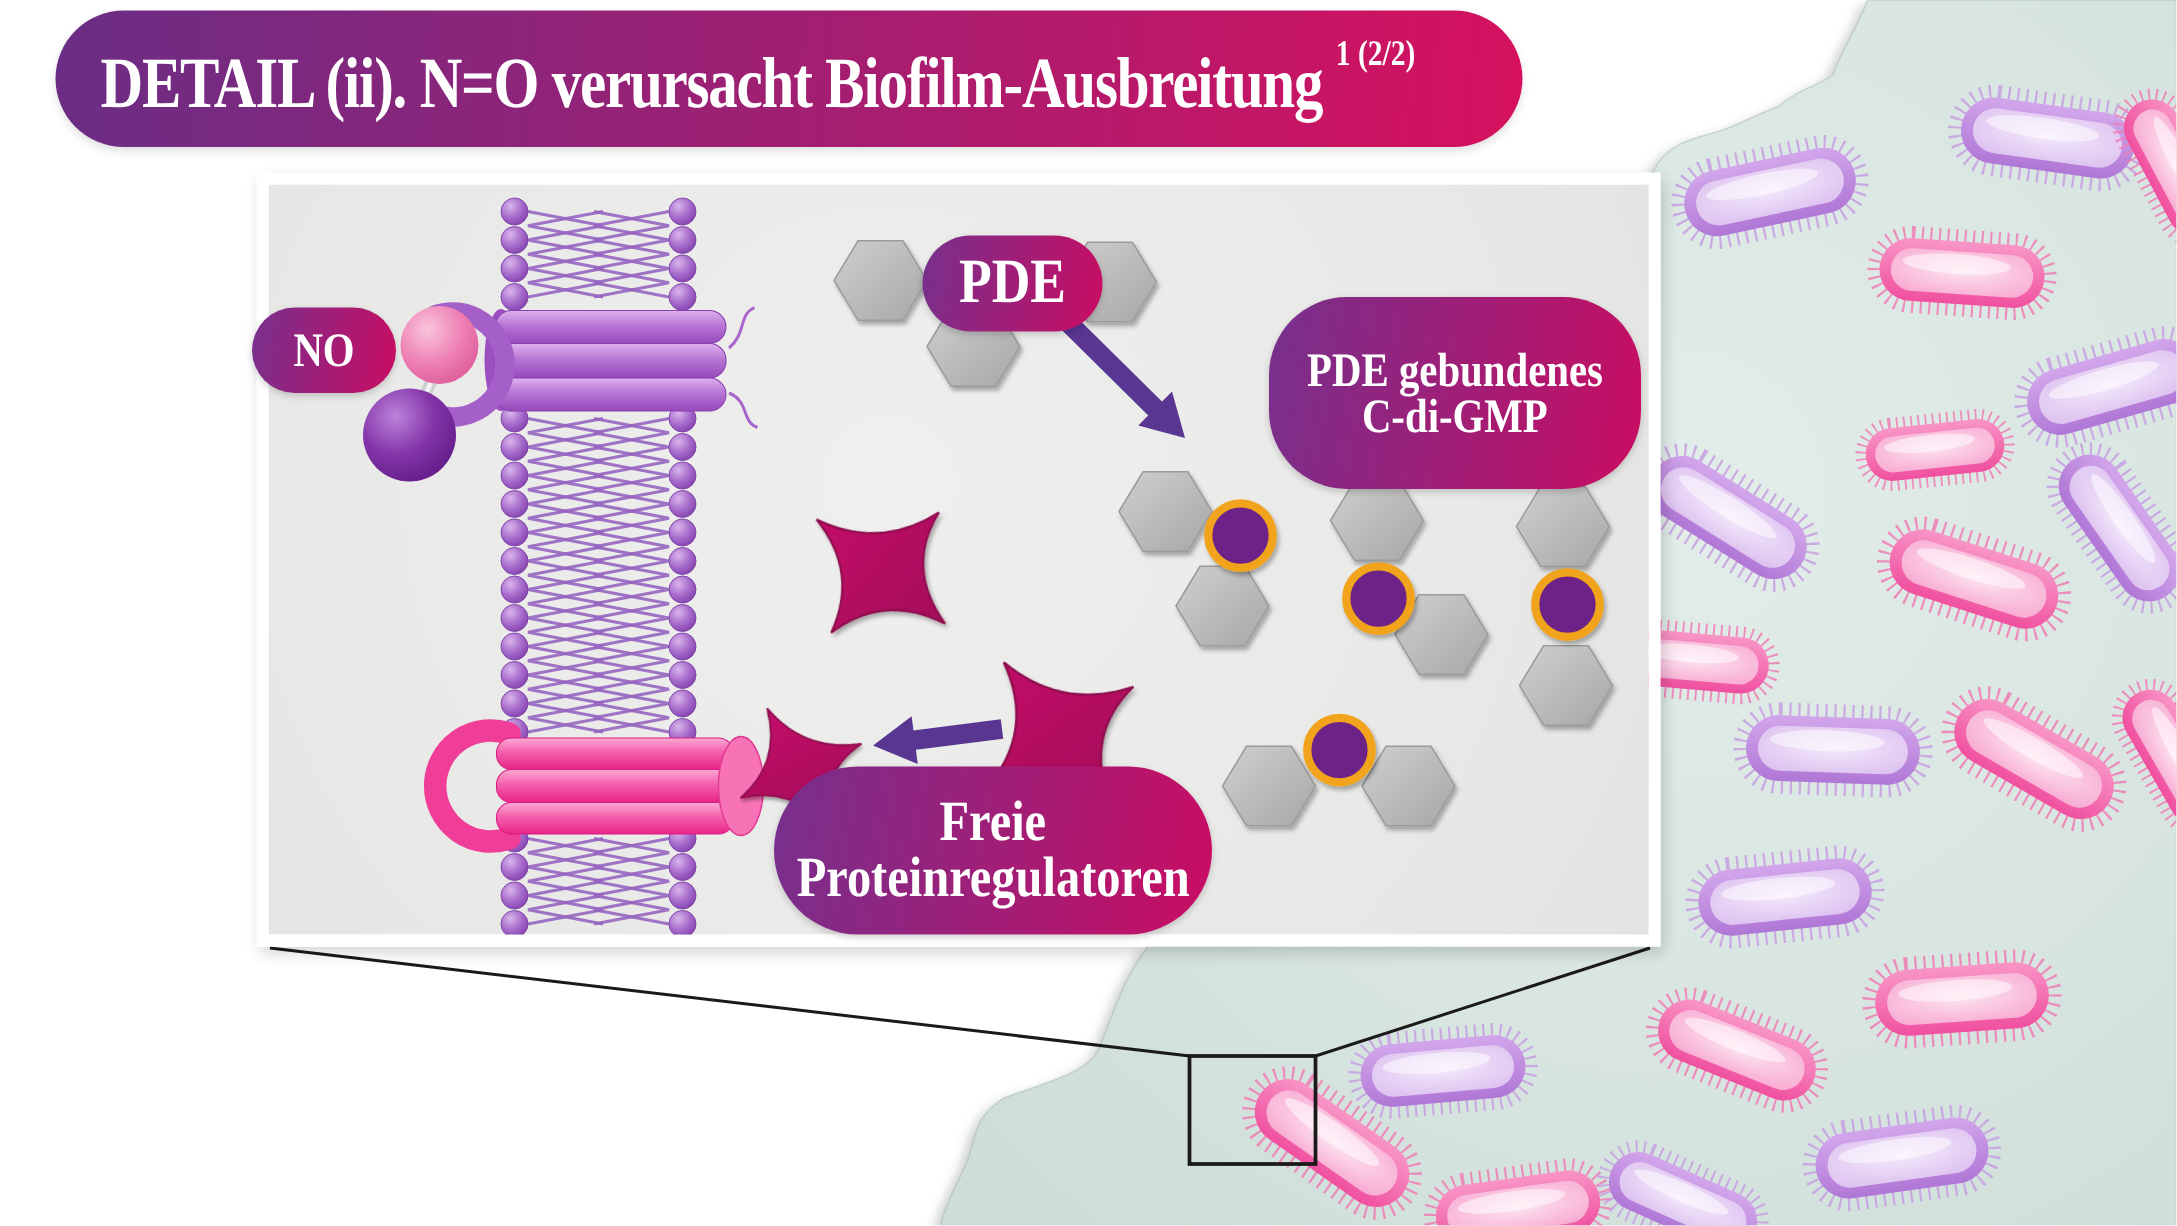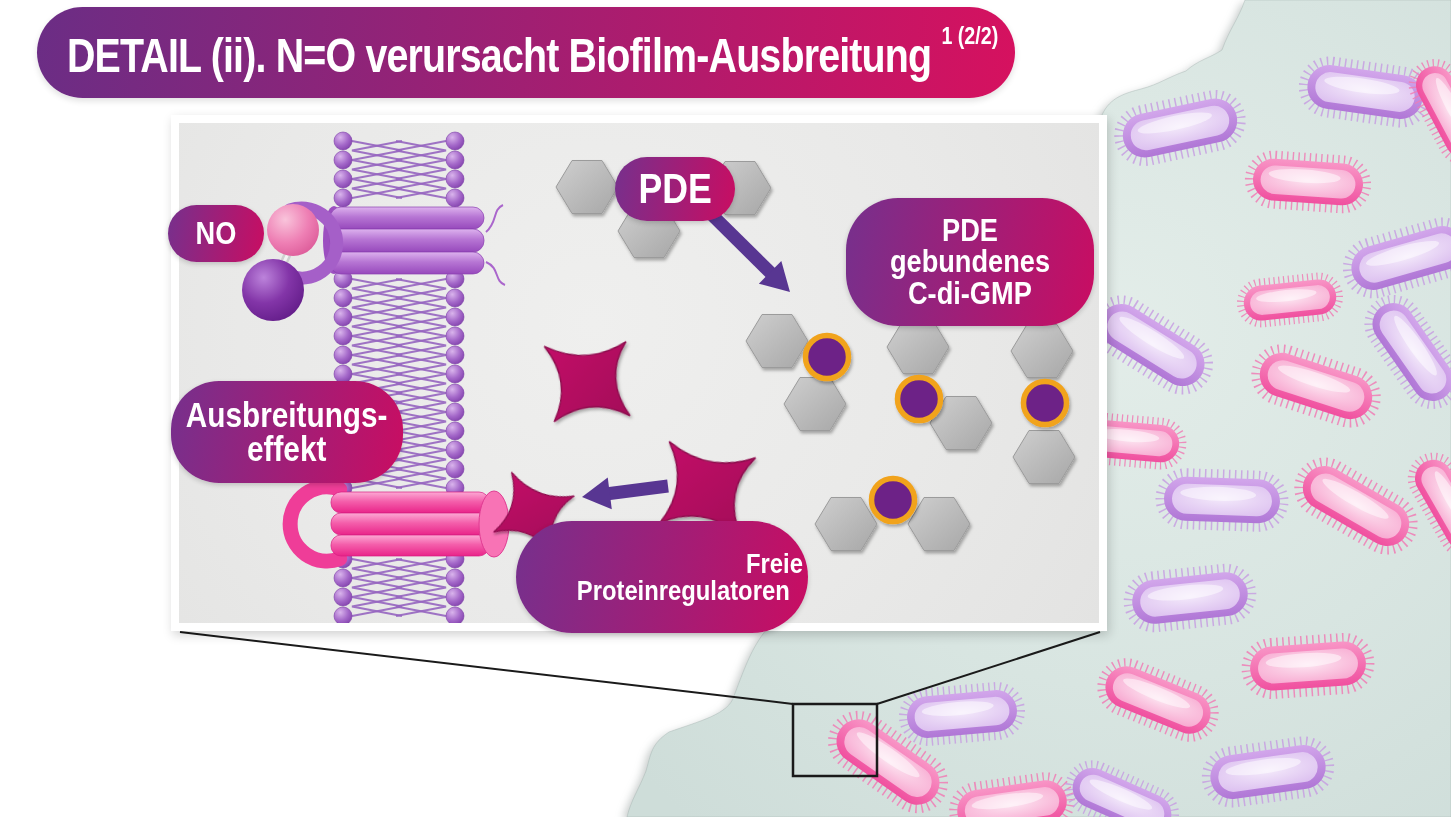--- a/index.html
+++ b/index.html
@@ -1,17 +1,17 @@
 <!DOCTYPE html>
 <html style="--banner-from: #6B2D85; --banner-to: #D6115F; --pill-from: #76308D; --pill-to: #C90D62;"><head>
 <meta charset="utf-8">
 <style>
   html,body{margin:0;padding:0;background:#ffffff;}
   #stage{position:relative;width:1451px;height:817px;overflow:hidden;background:#ffffff;
-         font-family:Liberation Sans, sans-serif;}
+         font-family:Liberation Serif, serif;}
   #bg-svg{position:absolute;left:0;top:0;}
   
   #banner{position:absolute;left:37px;top:7px;width:978px;height:91px;border-radius:46px;
           background:linear-gradient(95deg,var(--banner-from),var(--banner-to));
           display:flex;align-items:center;padding-left:30px;box-sizing:border-box;
           box-shadow:0 3px 6px rgba(0,0,0,.12);}
   #banner .t{color:#fff;font-weight:bold;font-size:48px;letter-spacing:-1px;white-space:nowrap;}
   #banner sup{font-size:24px;vertical-align:28px;letter-spacing:0;}
   .cond{display:inline-block;transform:scaleX(.82);transform-origin:0 50%;}
   .condc{display:inline-block;transform:scaleX(.85);transform-origin:50% 50%;}
@@ -22,21 +22,21 @@
   #diagram-svg{position:absolute;left:0;top:0;}
   
   .pill{position:absolute;display:flex;flex-direction:column;align-items:center;justify-content:center;
         color:#fff;font-weight:bold;text-align:center;line-height:.98;
         background:linear-gradient(100deg,var(--pill-from) 0%,var(--pill-to) 100%);
         box-shadow:0 2px 5px rgba(0,0,0,.18);}
   #pill-no{left:-11px;top:82px;width:96px;height:57px;border-radius:999px;font-size:32px;}
   #pill-spread{left:-8px;top:258px;width:232px;height:102px;border-radius:48px;font-size:35px;}
   #pill-pde{left:436px;top:18px;width:120px;height:64px;border-radius:999px;font-size:42px;margin-top:16px;}
   #pill-bound{left:667px;top:75px;width:248px;height:128px;border-radius:52px;font-size:32px;}
-  #pill-free{left:337px;top:398px;width:292px;height:112px;border-radius:56px;font-size:28px;align-items:flex-end;}
+  #pill-free{left:337px;top:388px;width:292px;height:112px;border-radius:56px;font-size:38px;}
 </style>
 </head>
 <body>
 
 <div id="stage">
 
   <svg id="bg-svg" width="1451" height="817" viewBox="0 0 1451 817">
     <defs>
       <radialGradient id="tealG" cx="60%" cy="40%" r="80%">
         <stop offset="0%" stop-color="#E3EDE9"></stop>
@@ -271,24 +271,20 @@
           <g transform="translate(668,486) rotate(172.71104767638985)">
             <rect x="0" y="-6.5" width="62.70063436907482" height="13" fill="#583692"></rect>
             <polygon points="86.70063436907482,0 58.70063436907482,-16 58.70063436907482,16" fill="#583692"></polygon>
           </g>
         </g>
     </svg>
 
     <div class="pill" id="pill-no">
       <span class="condc">NO</span>
     </div>
-    <div class="pill" id="pill-spread">
-      <span class="condc">Ausbreitungs-</span>
-      <span class="condc">effekt</span>
-    </div>
     <div class="pill" id="pill-pde">
       <span class="condc">PDE</span>
     </div>
     <div class="pill" id="pill-bound">
       <span class="condc">PDE gebundenes</span>
       <span class="condc">C-di-GMP</span>
     </div>
     <div class="pill" id="pill-free">
       <span class="condc">Freie</span>
       <span class="condc">Proteinregulatoren</span>

